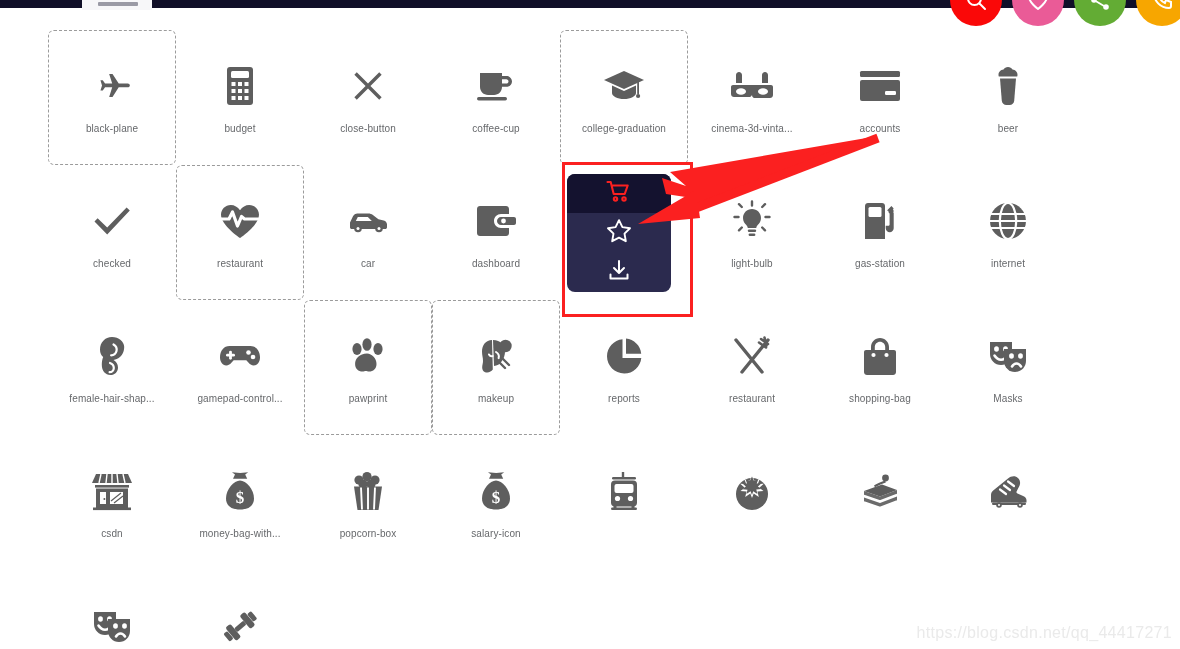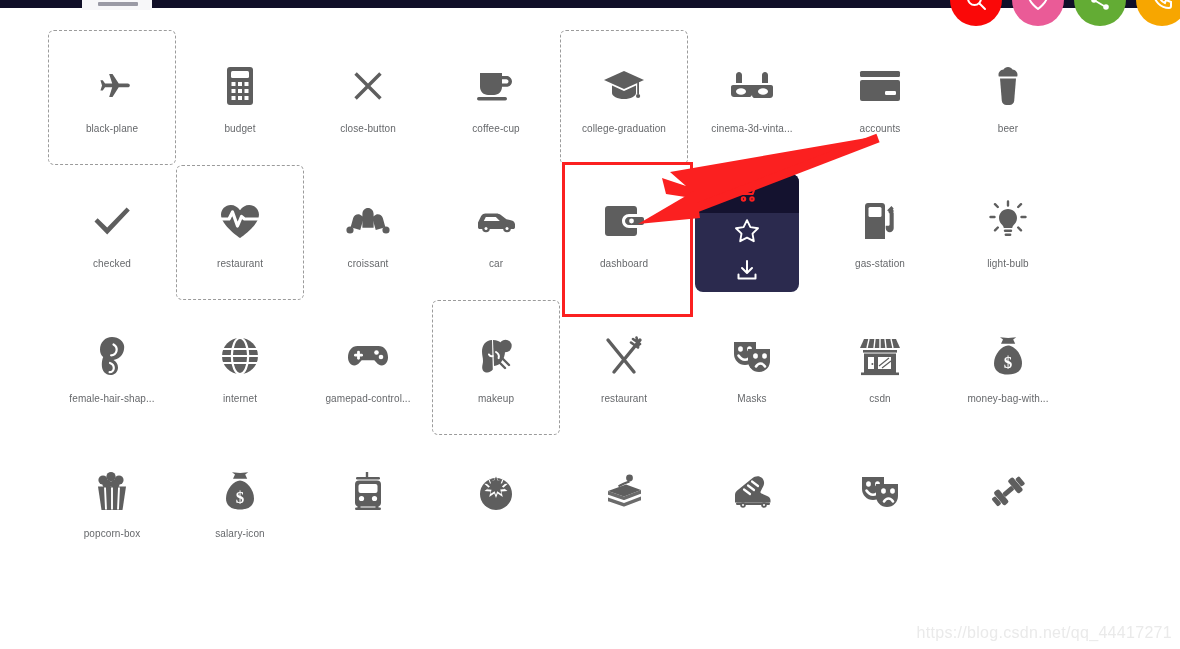--- a/index.html
+++ b/index.html
@@ -314,32 +314,20 @@
         <div class="cap">checked</div>
       </div>
       <div class="cell outlined">
         <div class="glyph">
           <svg width="42" height="38" viewBox="0 0 42 38">
             <path d="M21 36S2 23.3 2 12.8C2 7.3 6.4 3 11.8 3 15.4 3 18.8 5 21 8.3 23.2 5 26.6 3 30.2 3 35.6 3 40 7.3 40 12.8 40 23.3 21 36 21 36z"></path>
             <path d="M0 17h10l3.5-7 5 14 4-9.5 3 2.5H42" stroke="#fff" stroke-width="3.2" fill="none" stroke-linejoin="round"></path>
           </svg>
         </div>
         <div class="cap">restaurant</div>
-      </div>
-      <div class="cell">
-        <div class="glyph">
-          <svg width="44" height="32" viewBox="0 0 44 32">
-            <path d="M22 3c-3.1 0-5.6 2.6-5.6 5.8v14h11.2v-14C27.6 5.6 25.1 3 22 3z"></path>
-            <path d="M14.2 9.6c-2.8-1-5.8.4-6.8 3.2l-3.2 9 9.4 3.3 4.6-12.3-4-3.2z" transform="rotate(-4 11 16)"></path>
-            <path d="M29.8 9.6c2.8-1 5.8.4 6.8 3.2l3.2 9-9.4 3.3-4.6-12.3 4-3.2z" transform="rotate(4 33 16)"></path>
-            <circle cx="4" cy="25" r="3.6"></circle>
-            <circle cx="40" cy="25" r="3.6"></circle>
-          </svg>
-        </div>
-        <div class="cap">croissant</div>
       </div>
       <div class="cell">
         <div class="glyph">
           <svg width="44" height="24" viewBox="0 0 44 24">
             <path d="M4 13.5l3-6.2C7.8 5.6 9.5 4.5 11.4 4.5h11c1.6 0 3.2.5 4.5 1.5l5.5 4.2 5.3 1.2c2 .5 3.3 2.2 3.3 4.2v2.6c0 1-.8 1.8-1.8 1.8H5.8C4.8 20 4 19.2 4 18.2v-4.7z"></path>
             <circle cx="12" cy="19.5" r="3.8"></circle>
             <circle cx="33" cy="19.5" r="3.8"></circle>
             <circle cx="12" cy="19.5" r="1.5" fill="#fff"></circle>
             <circle cx="33" cy="19.5" r="1.5" fill="#fff"></circle>
             <path d="M11.8 8h10l4 4h-16l2-4z" fill="#fff"></path>
@@ -382,101 +370,132 @@
             <span><svg width="24" height="24" viewBox="0 0 24 24" fill="none" stroke="#ffffff" stroke-width="2" stroke-linecap="round" stroke-linejoin="round">
                 <path d="M12 3v11"></path>
                 <path d="M7 10l5 5 5-5"></path>
                 <path d="M3.5 16.5v4h17v-4"></path>
               </svg></span>
           </div>
         </div>
       </div>
       <div class="cell">
         <div class="glyph">
-          <svg width="38" height="40" viewBox="0 0 38 40">
-            <path d="M4 5c0-1.7 1.3-3 3-3h14c1.7 0 3 1.3 3 3v33H4V5z"></path>
-            <rect x="7.5" y="6" width="13" height="10" rx="1.5" fill="#fff"></rect>
-            <path d="M26 9.5l4.4-4.4 2.3 2.3-2.3 2.3 2.3 2.3v15.3c0 2.2-1.8 4-4 4s-4-1.8-4-4v-2.5h2.6c.7 0 1.3-.6 1.3-1.3V11.3c0-.5-.2-1-.6-1.3l-2-.5z"></path>
-            <circle cx="30" cy="10" r="2.6"></circle>
-          </svg>
-        </div>
-        <div class="cap">gas-station</div>
-      </div>
-      <div class="cell">
-        <div class="glyph">
           <svg width="42" height="42" viewBox="0 0 42 42">
             <path d="M21 9c-5 0-9 4-9 8.9 0 3.2 1.7 5.5 3.3 7.2.9.9 1.4 1.8 1.5 2.9h8.4c.1-1.1.6-2 1.5-2.9 1.6-1.7 3.3-4 3.3-7.2C30 13 26 9 21 9z"></path>
             <rect x="16.8" y="29.5" width="8.4" height="2.6" rx="1.3"></rect>
             <rect x="17.6" y="33.5" width="6.8" height="2.6" rx="1.3"></rect>
             <g stroke="#5e5e5e" stroke-width="2.4" stroke-linecap="round">
               <path d="M21 1.5v4M7.5 17h-4M38.5 17h-4M10.8 7l-2.8-2.8M31.2 7l2.8-2.8M10.8 27.5l-2.8 2.8M31.2 27.5l2.8 2.8"></path>
             </g>
           </svg>
         </div>
         <div class="cap">light-bulb</div>
       </div>
       <div class="cell">
         <div class="glyph">
-          <svg width="32" height="42" viewBox="0 0 32 42">
-            <path d="M16 2C9 2 4 7.5 4 14.5c0 3.5 1.3 6 3.2 7.6-1 2.4-1.4 5-1.4 7.6 0 6 3.6 10.3 8.6 10.3 4.4 0 7.6-3.2 7.6-7.6 0-3.4-2-5.8-4.5-7.3 3.6-.6 6.5-2.4 8.3-5 1.8-2.6 2.4-5.7 2.4-8.3C28.2 7 22.8 2 16 2z"></path>
-            <path d="M17.5 9.5c2.5 1.5 3.6 4 3 6.6-.6 2.5-2.8 4.2-5.4 4.2" stroke="#fff" stroke-width="2.2" fill="none" stroke-linecap="round"></path>
-            <path d="M14 28c2.3.8 3.8 2.6 3.8 5 0 2.4-1.8 4.2-4.2 4.2" stroke="#fff" stroke-width="2.2" fill="none" stroke-linecap="round"></path>
-          </svg>
-        </div>
-        <div class="cap">female-hair-shap...</div>
+          <svg width="38" height="40" viewBox="0 0 38 40">
+            <path d="M4 5c0-1.7 1.3-3 3-3h14c1.7 0 3 1.3 3 3v33H4V5z"></path>
+            <rect x="7.5" y="6" width="13" height="10" rx="1.5" fill="#fff"></rect>
+            <path d="M26 9.5l4.4-4.4 2.3 2.3-2.3 2.3 2.3 2.3v15.3c0 2.2-1.8 4-4 4s-4-1.8-4-4v-2.5h2.6c.7 0 1.3-.6 1.3-1.3V11.3c0-.5-.2-1-.6-1.3l-2-.5z"></path>
+            <circle cx="30" cy="10" r="2.6"></circle>
+          </svg>
+        </div>
+        <div class="cap">gas-station</div>
       </div>
       <div class="cell">
         <div class="glyph">
           <svg width="40" height="40" viewBox="0 0 40 40">
             <circle cx="20" cy="20" r="18"></circle>
             <g stroke="#fff" stroke-width="2.2" fill="none">
               <ellipse cx="20" cy="20" rx="8.2" ry="18"></ellipse>
               <path d="M3 13h34M3 27h34M2 20h36"></path>
             </g>
           </svg>
         </div>
         <div class="cap">internet</div>
+      </div>
+      <div class="cell">
+        <div class="glyph">
+          <svg width="32" height="42" viewBox="0 0 32 42">
+            <path d="M16 2C9 2 4 7.5 4 14.5c0 3.5 1.3 6 3.2 7.6-1 2.4-1.4 5-1.4 7.6 0 6 3.6 10.3 8.6 10.3 4.4 0 7.6-3.2 7.6-7.6 0-3.4-2-5.8-4.5-7.3 3.6-.6 6.5-2.4 8.3-5 1.8-2.6 2.4-5.7 2.4-8.3C28.2 7 22.8 2 16 2z"></path>
+            <path d="M17.5 9.5c2.5 1.5 3.6 4 3 6.6-.6 2.5-2.8 4.2-5.4 4.2" stroke="#fff" stroke-width="2.2" fill="none" stroke-linecap="round"></path>
+            <path d="M14 28c2.3.8 3.8 2.6 3.8 5 0 2.4-1.8 4.2-4.2 4.2" stroke="#fff" stroke-width="2.2" fill="none" stroke-linecap="round"></path>
+          </svg>
+        </div>
+        <div class="cap">female-hair-shap...</div>
       </div>
       <div class="cell">
         <div class="glyph">
           <svg width="44" height="28" viewBox="0 0 44 28">
             <path d="M11.5 4h21C38 4 42 8.8 42 15.3c0 4.6-2.5 8.2-6.2 8.2-2.4 0-4-1.3-5.4-2.9l-2.1-2.4H15.7l-2.1 2.4c-1.4 1.6-3 2.9-5.4 2.9C4.5 23.5 2 19.9 2 15.3 2 8.8 6 4 11.5 4z"></path>
             <rect x="8" y="11.8" width="9" height="2.8" rx="1.4" fill="#fff"></rect>
             <rect x="11.1" y="8.7" width="2.8" height="9" rx="1.4" fill="#fff"></rect>
             <circle cx="30.5" cy="10.5" r="2.3" fill="#fff"></circle>
             <circle cx="35" cy="15" r="2.3" fill="#fff"></circle>
           </svg>
         </div>
         <div class="cap">gamepad-control...</div>
+      </div>
+      <div class="cell outlined">
+        <div class="glyph">
+          <svg width="42" height="40" viewBox="0 0 42 40">
+            <ellipse cx="10" cy="13" rx="4.6" ry="6"></ellipse>
+            <ellipse cx="20" cy="8.5" rx="4.6" ry="6.3"></ellipse>
+            <ellipse cx="31" cy="13" rx="4.6" ry="6"></ellipse>
+            <path d="M21 17.5c5 0 9.5 5.3 9.5 10.4 0 4.6-3.3 7.6-7.4 7.6-1.5 0-2.2-.5-3.3-.5-1.1 0-1.8.5-3.3.5-4.1 0-7.4-3-7.4-7.6 0-5.1 4.5-10.4 11.9-10.4z" transform="translate(-1,0)"></path>
+          </svg>
+        </div>
+        <div class="cap">pawprint</div>
       </div>
       <div class="cell outlined">
         <div class="glyph">
           <svg width="40" height="40" viewBox="0 0 40 40">
             <path d="M16 4C10 4 6 9 6 15.5c0 4 1 6 1 9.5 0 2.4-.8 4-.8 6.5 0 3 2 5 5 5 2.5 0 4.2-1.4 5.6-3" fill="#5e5e5e"></path>
             <path d="M17 4c7.6 0 12 5.2 12 11.8S24 30 18 30" fill="#5e5e5e"></path>
             <circle cx="29.5" cy="10" r="6.2"></circle>
             <path d="M20 16c2.4 1.4 3.4 3.6 2.6 6.1" stroke="#fff" stroke-width="2" fill="none" stroke-linecap="round"></path>
             <path d="M13 18.5c.7 1.3 2.2 2 3.7 1.6" stroke="#fff" stroke-width="2" fill="none" stroke-linecap="round"></path>
             <path d="M22 25l7 7M26 22l7 7" stroke="#5e5e5e" stroke-width="2.4" stroke-linecap="round"></path>
           </svg>
         </div>
         <div class="cap">makeup</div>
       </div>
       <div class="cell">
         <div class="glyph">
+          <svg width="40" height="40" viewBox="0 0 40 40">
+            <path d="M18.5 3.2C9.9 4 3 11.4 3 20.3 3 29.8 10.7 37.5 20.2 37.5c8.9 0 16.3-6.9 17.1-15.6H18.5V3.2z"></path>
+            <path d="M22 2.5v15.2h15.2C36.5 9.8 30 3.2 22 2.5z"></path>
+          </svg>
+        </div>
+        <div class="cap">reports</div>
+      </div>
+      <div class="cell">
+        <div class="glyph">
           <svg width="42" height="40" viewBox="0 0 42 40">
             <g stroke="#5e5e5e" stroke-width="3.4" stroke-linecap="round" fill="none">
               <path d="M5 4l26 32M37 4L11 36"></path>
             </g>
             <g stroke="#5e5e5e" stroke-width="2.6" stroke-linecap="round" fill="none">
               <path d="M30 3l7 5M28 6.5l7 5M33.5 1.5l2 8"></path>
             </g>
           </svg>
         </div>
         <div class="cap">restaurant</div>
+      </div>
+      <div class="cell">
+        <div class="glyph">
+          <svg width="36" height="40" viewBox="0 0 36 40">
+            <path d="M18 2c-5 0-9 4-9 9v4h3.8v-4c0-2.9 2.3-5.2 5.2-5.2S23.2 8.1 23.2 11v4H27v-4c0-5-4-9-9-9z"></path>
+            <path d="M4 14h28c1.1 0 2 .9 2 2v20c0 1.7-1.4 3-3 3H5c-1.6 0-3-1.3-3-3V16c0-1.1.9-2 2-2z"></path>
+            <circle cx="11.5" cy="19" r="2.1" fill="#fff"></circle>
+            <circle cx="24.5" cy="19" r="2.1" fill="#fff"></circle>
+          </svg>
+        </div>
+        <div class="cap">shopping-bag</div>
       </div>
       <div class="cell">
         <div class="glyph">
           <svg width="44" height="36" viewBox="0 0 44 36">
             <path d="M4 4h22v12c0 6.1-4.9 11-11 11S4 22.1 4 16V4z"></path>
             <ellipse cx="10.5" cy="11" rx="2.4" ry="2.8" fill="#fff"></ellipse>
             <ellipse cx="19.5" cy="11" rx="2.4" ry="2.8" fill="#fff"></ellipse>
             <path d="M8.5 17.5c1.8 2.8 4 4.2 6.5 4.2s4.7-1.4 6.5-4.2" stroke="#fff" stroke-width="2.6" fill="none" stroke-linecap="round"></path>
             <path d="M19 11h21v12c0 6.1-4.9 11-11 11s-11-4.9-11-11V11z"></path>
             <ellipse cx="25.5" cy="18" rx="2.4" ry="2.8" fill="#fff"></ellipse>

